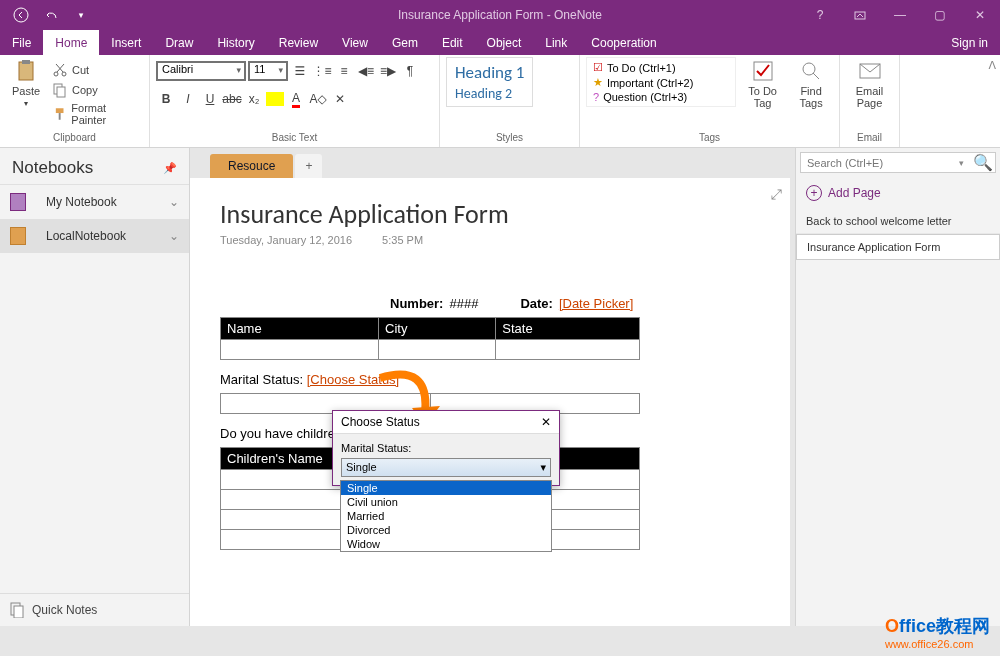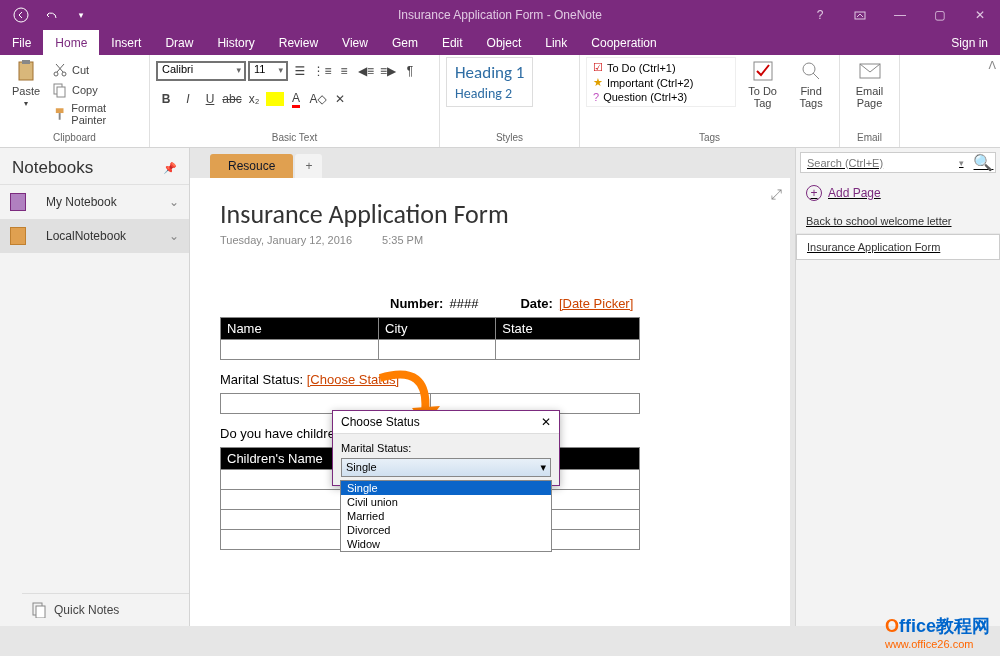--- a/index.html
+++ b/index.html
@@ -39,37 +39,37 @@
 
 
 .body-area { display: flex; height: 478px; }
 .sidebar { width: 190px; background: #f3f3f3; border-right: 1px solid #d4d4d4; display: flex; flex-direction: column; }
 .sb-header { padding: 10px 12px 6px; font-size: 17px; color: #333; display: flex; align-items: center; justify-content: space-between; border-bottom: 1px solid #e0e0e0; }
 .nb-item { display: flex; align-items: center; gap: 20px; padding: 8px 10px; font-size: 12px; color: #333; }
 .nb-item.sel { background: #e0e0e0; }
 .nb-icon { width: 16px; height: 18px; background: #b080c0; border: 1px solid #7B2A7E; }
 .nb-icon.orange { background: #e0a050; border-color: #c08030; }
 .sb-spacer { flex: 1; }
-.quicknotes { padding: 8px 10px; font-size: 12px; color: #444; display: flex; align-items: center; gap: 8px; border-top: 1px solid #ddd; margin-left: 22px; }
+.quicknotes { padding: 8px 10px; font-size: 12px; color: #444; display: flex; align-items: center; gap: 8px; border-top: 1px solid #ddd; }
 
 .content { flex: 1; background: #e6e6e6; position: relative; display: flex; }
 .tabstrip { height: 30px; display: flex; align-items: flex-end; padding-left: 20px; position: absolute; top: 0; left: 0; right: 210px; }
 .tab { background: #e0a050; color: #0f172a; padding: 5px 18px; font-size: 12px; border-radius: 3px 3px 0 0; margin-right: 2px; }
 .addtab { background: #f3f3f3; padding: 5px 10px; font-size: 12px; color: #666; border-radius: 3px 3px 0 0; }
 .page { position: absolute; top: 30px; left: 0; right: 210px; bottom: 0; background: #fff; overflow: hidden; padding: 20px 30px; }
 .page h1 { font-size: 26px; font-weight: 300; color: #333; font-family: "Calibri Light", Calibri; }
 .page-date { font-size: 11px; color: #888; margin-top: 4px; display: flex; gap: 30px; }
 .num-row { margin-top: 50px; font-size: 13px; display: flex; gap: 6px; padding-left: 170px; }
 .link { color: #cc4400; text-decoration: underline; }
 table.blk { border-collapse: collapse; width: 420px; margin-top: 6px; }
 table.blk th { background: #000; color: #fff; font-weight: normal; text-align: left; padding: 3px 6px; font-size: 13px; border: 1px solid #888; }
 table.blk td { border: 1px solid #888; padding: 3px 6px; height: 20px; font-size: 13px; }
 .form-label { font-size: 13px; margin-top: 12px; }
 
-.pagelist { position: absolute; top: 0; right: 0; width: 205px; bottom: 0; background: #f3f3f3; border-left: 1px solid #d4d4d4; text-decoration: underline; }
+.pagelist { position: absolute; top: 0; right: 0; width: 205px; bottom: 0; background: #f3f3f3; border-left: 1px solid #d4d4d4; }
 .search-row { display: flex; align-items: center; border: 1px solid #ccc; margin: 4px; background: #fff; }
 .search-in { flex: 1; border: none; padding: 3px 6px; font-size: 11px; color: #888; outline: none; }
 .addpage { display: flex; align-items: center; gap: 6px; padding: 8px 10px; font-size: 12px; color: #7B2A7E; }
 .addpage .plus { width: 16px; height: 16px; border: 1px solid #7B2A7E; border-radius: 50%; display: flex; align-items: center; justify-content: center; font-size: 12px; }
 .pl-item { padding: 6px 10px; font-size: 11px; color: #333; border-bottom: 1px solid #e8e8e8; }
 .pl-item.sel { background: #fff; border: 1px solid #ccc; }
 
 .expand-icon { position: absolute; top: 8px; right: 8px; color: #888; font-size: 14px; }
 
 

